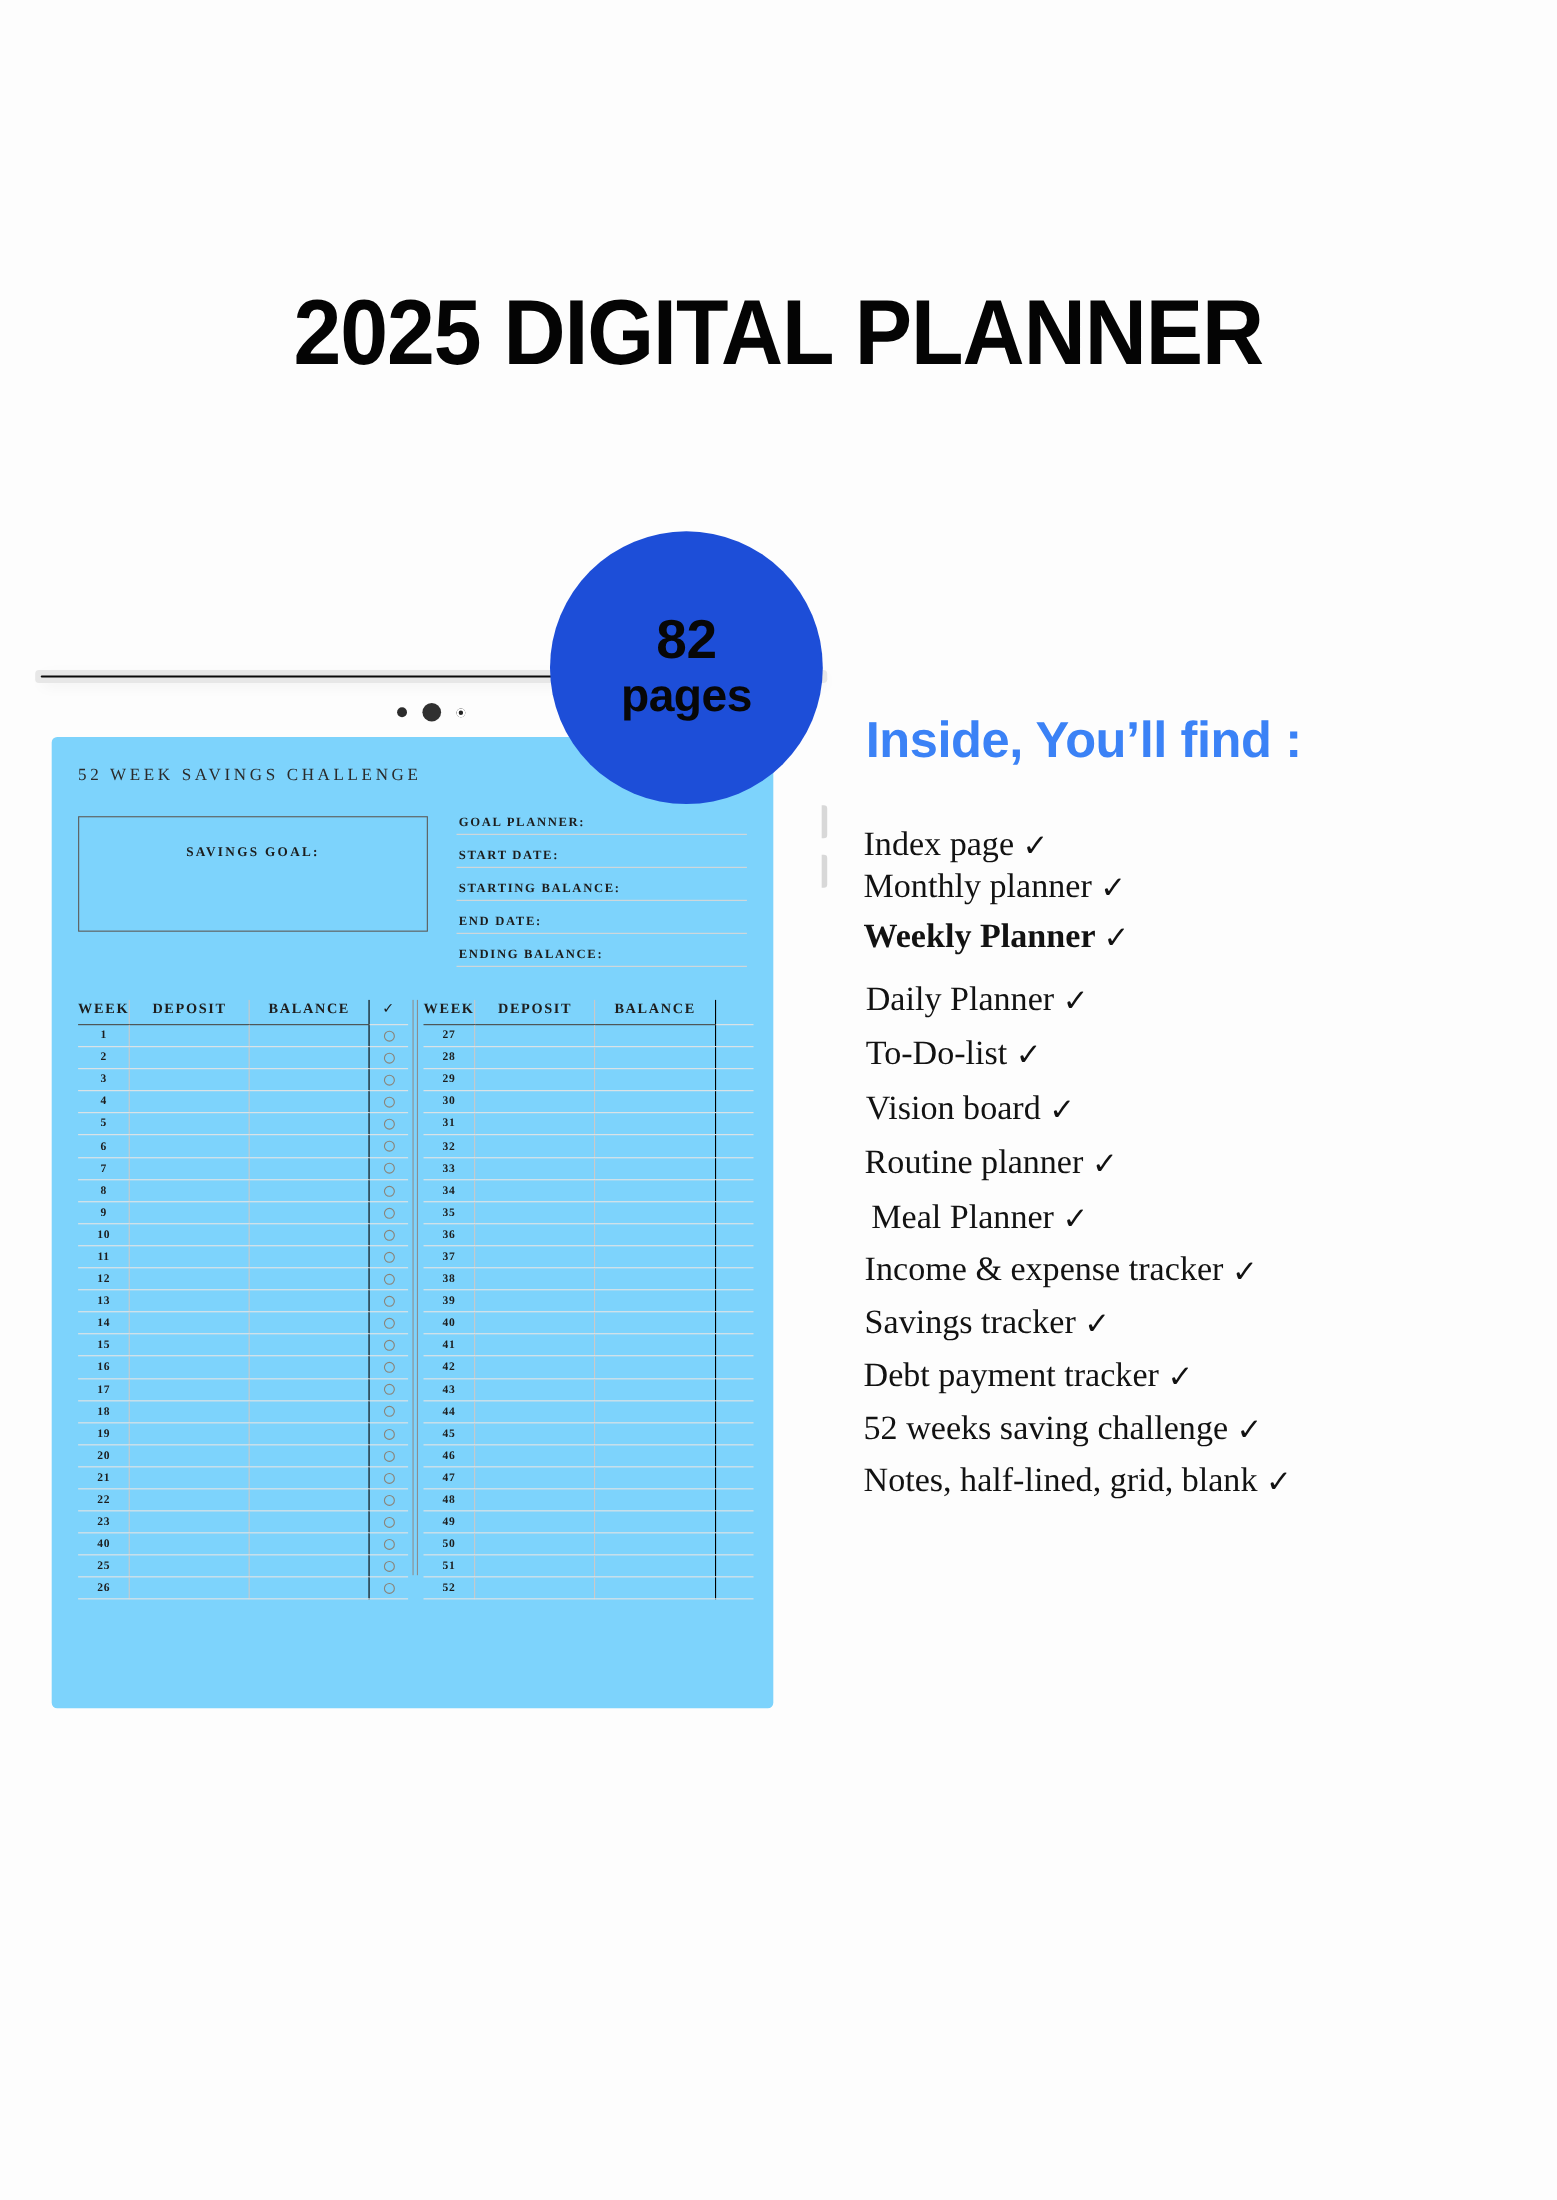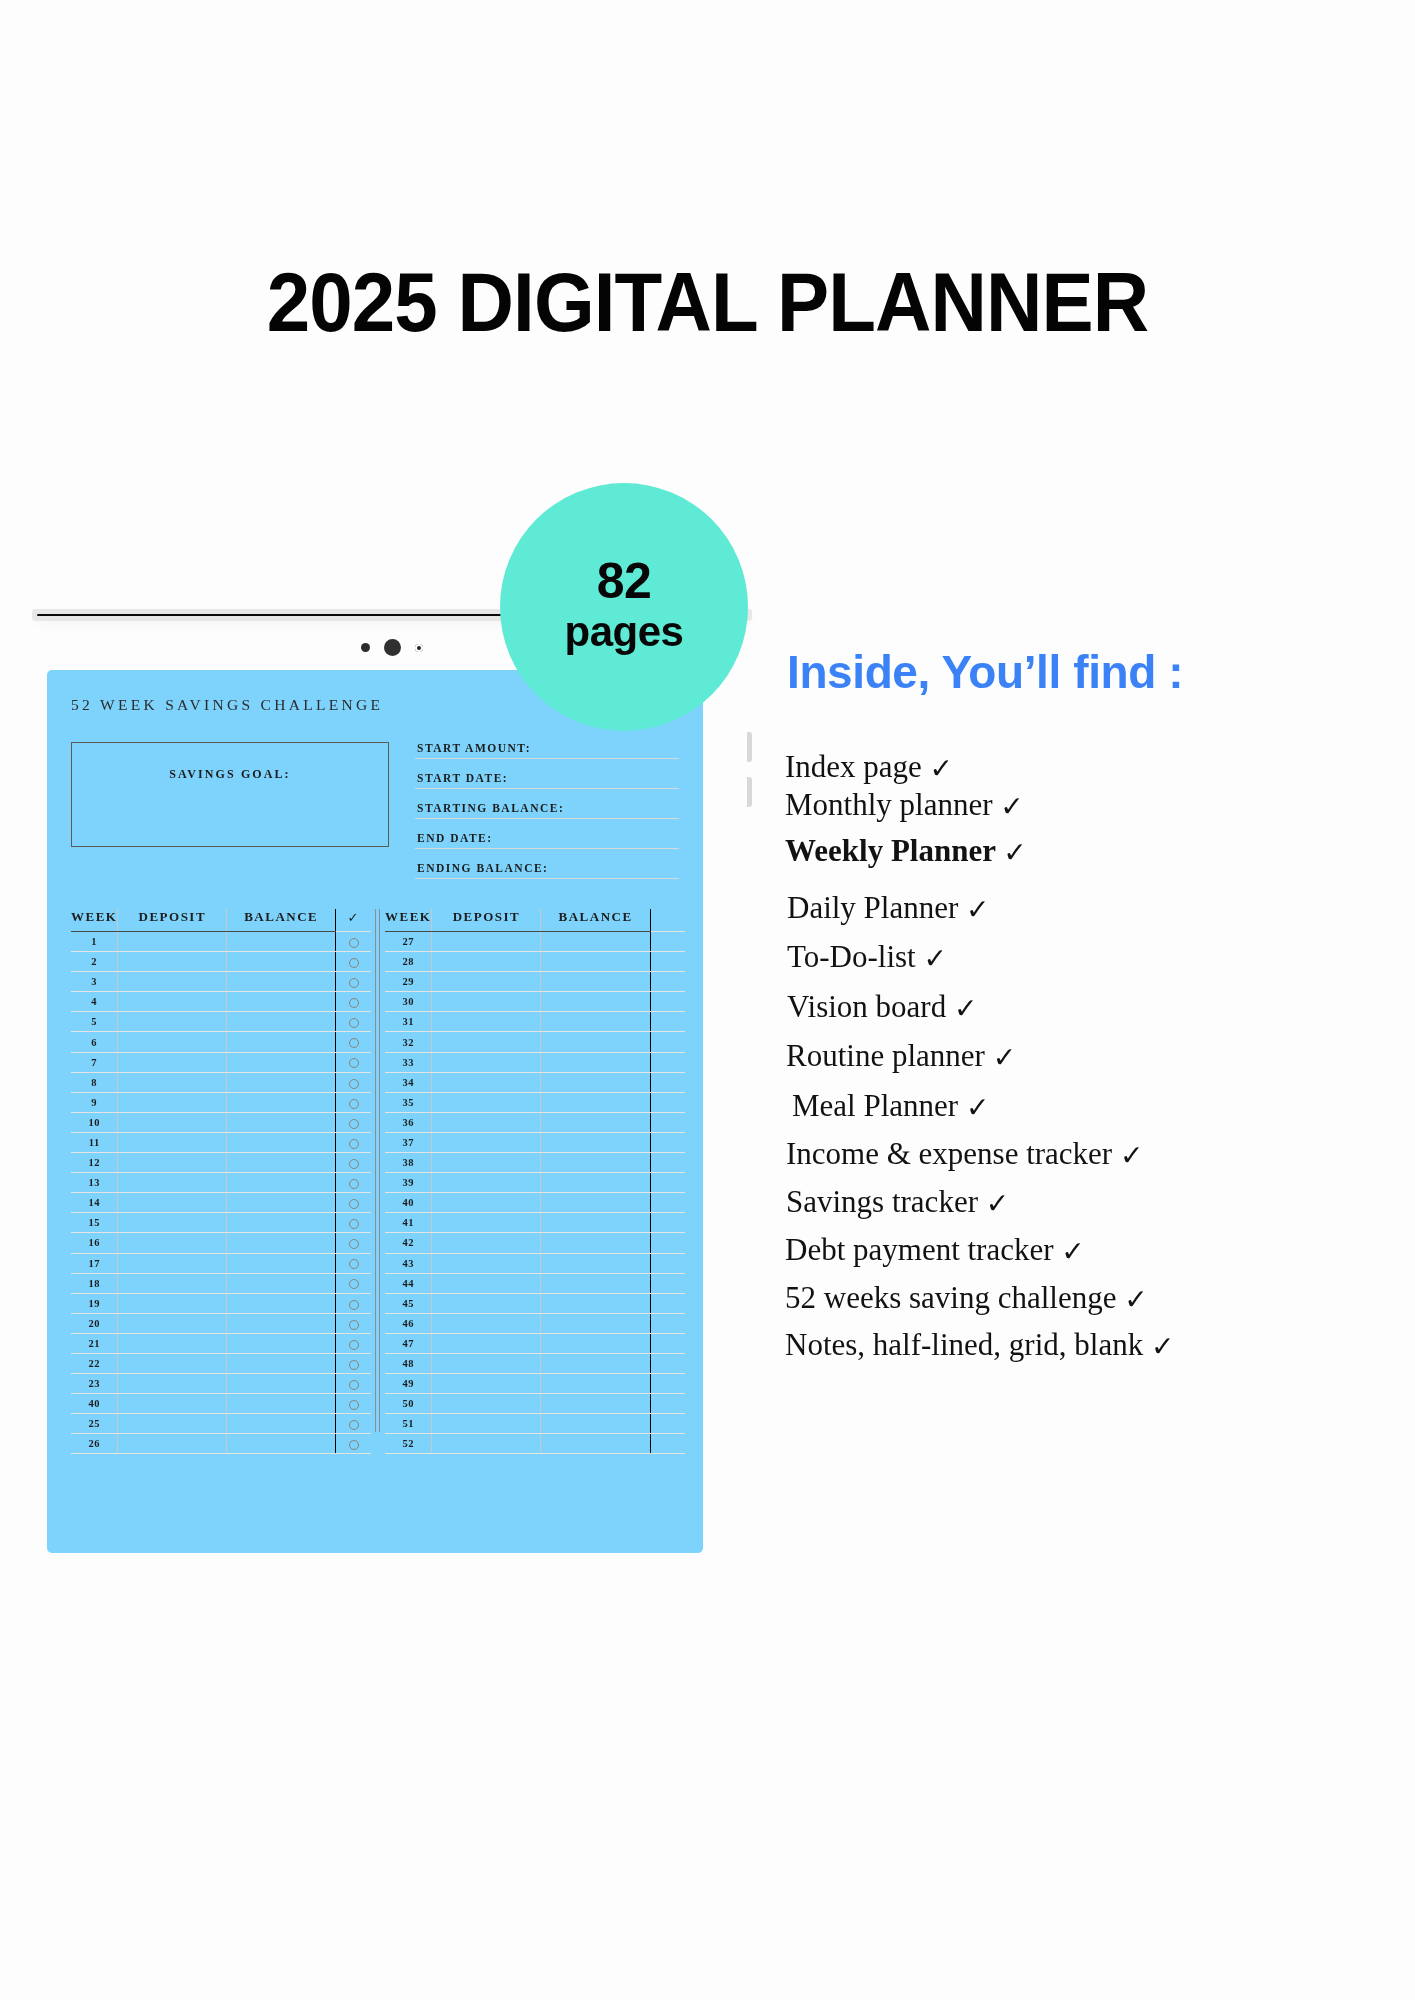--- a/index.html
+++ b/index.html
@@ -234,21 +234,21 @@
   }
 
   
   #pages-badge {
     position: absolute;
     left: 500px;
     top: 483px;
     width: 248px;
     height: 248px;
     border-radius: 50%;
-    background: #5eead4;
+    background: #1d4ed8;
     display: flex;
     flex-direction: column;
     align-items: center;
     justify-content: center;
     z-index: 20;
   }
   #pages-badge .num {
     font-family: "Liberation Sans", sans-serif;
     font-weight: 700;
     font-size: 50px;
@@ -337,21 +337,21 @@
     <div class="tablet-screen">
       <div class="planner">
 
         <div class="planner-title">52 WEEK SAVINGS CHALLENGE</div>
 
         <div class="goal-row">
           <div class="goal-box">
             <span class="goal-box-label">SAVINGS GOAL:</span>
           </div>
           <div class="fields">
-            <div class="field-line">START AMOUNT:</div>
+            <div class="field-line">GOAL PLANNER:</div>
             <div class="field-line">START DATE:</div>
             <div class="field-line">STARTING BALANCE:</div>
             <div class="field-line">END DATE:</div>
             <div class="field-line">ENDING BALANCE:</div>
           </div>
         </div>
 
         <div class="tables">
 
           <table class="tbl left">

